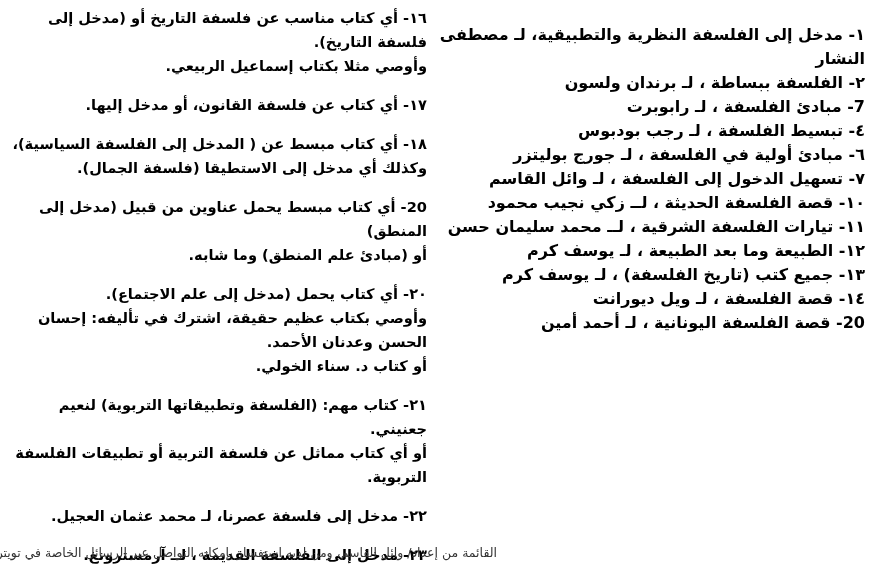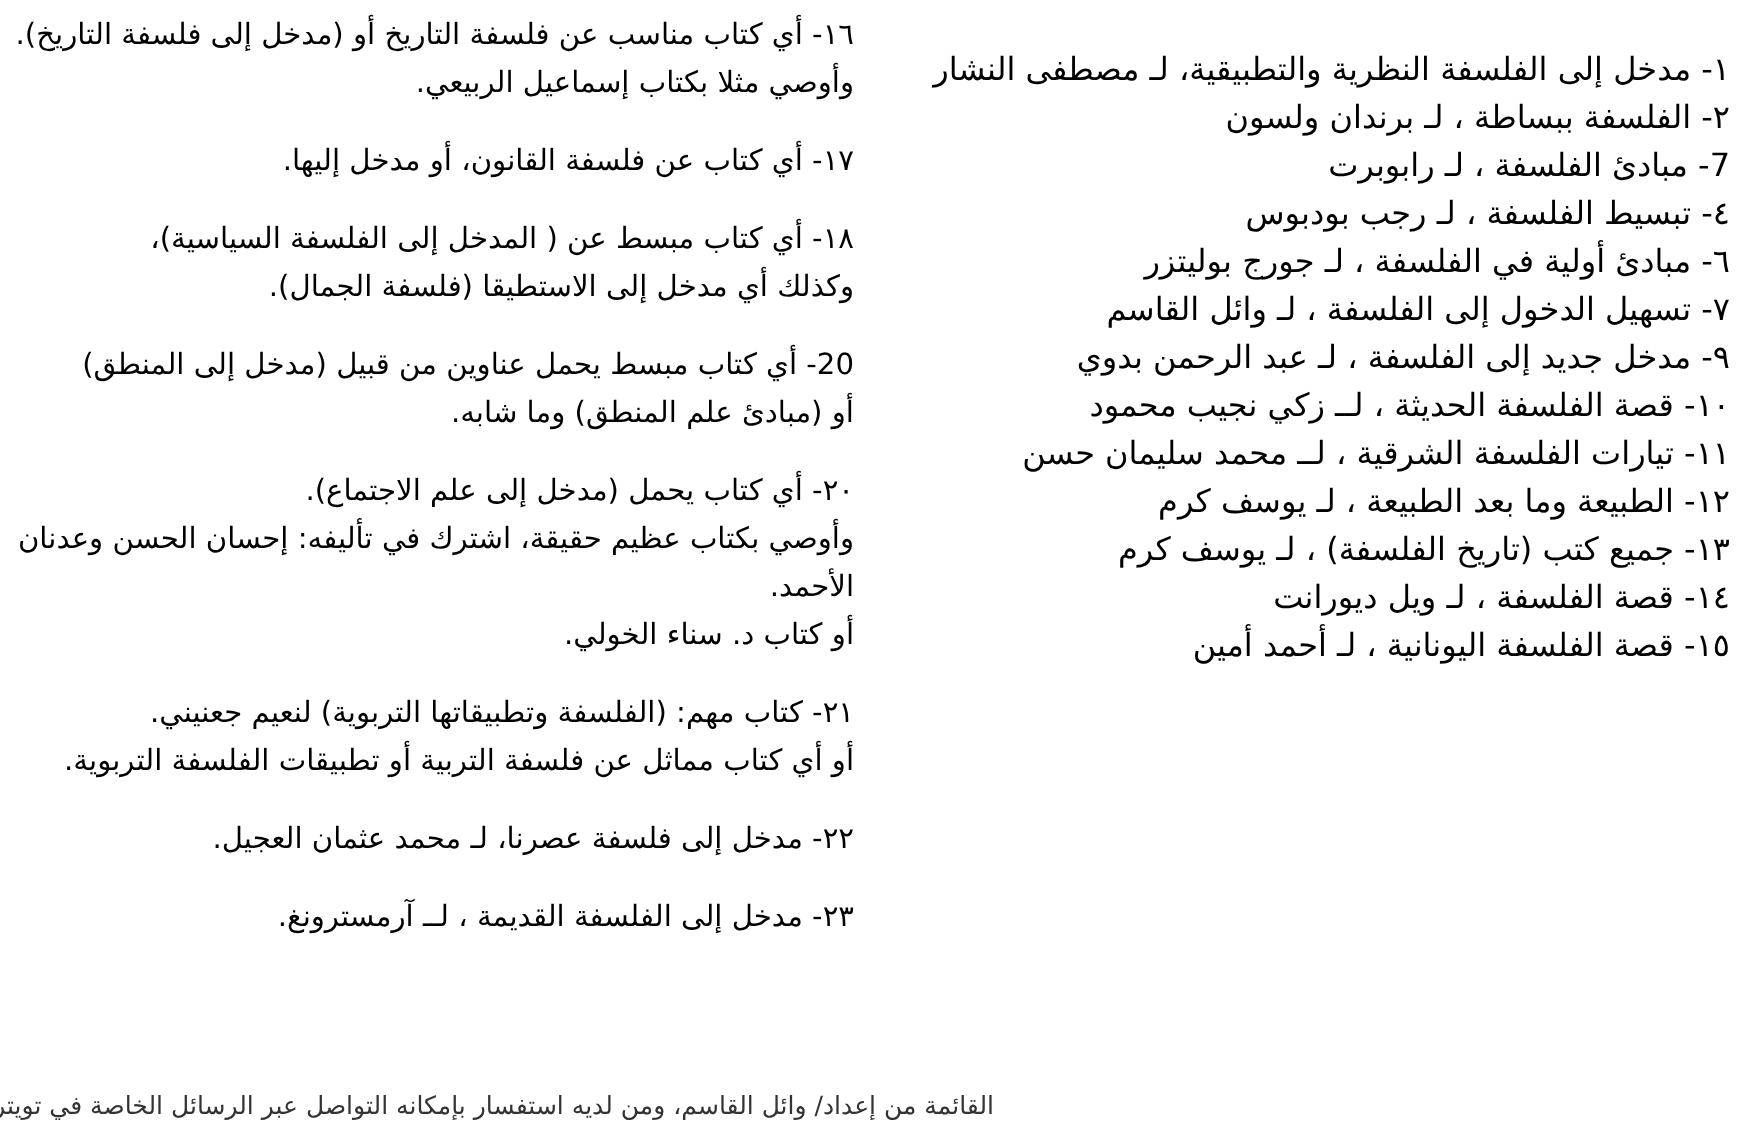--- a/index.html
+++ b/index.html
@@ -35,21 +35,21 @@
     justify-content: flex-start;
     padding: 23px 0 8px 0;
     box-sizing: border-box;
   }
   .col-left {
     right: 448px;
     width: 422px;
     padding-top: 6px;
   }
   .book-item {
-    font-weight: normal;
+    font-weight: bold;
     font-size: 16px;
     line-height: 24px;
     white-space: pre-line;
   }
   .col-left .book-item {
     font-size: 14.6px;
     line-height: 24px;
     margin-bottom: 15px;
   }
   .footer-note {
@@ -67,27 +67,26 @@
 
 <div class="page">
 
   <div class="col col-right">
     <div class="book-item">١- مدخل إلى الفلسفة النظرية والتطبيقية، لـ مصطفى النشار</div>
     <div class="book-item">٢-  الفلسفة ببساطة ، لـ برندان ولسون</div>
     <div class="book-item">7- مبادئ الفلسفة ، لـ رابوبرت</div>
     <div class="book-item">٤- تبسيط الفلسفة ، لـ رجب بودبوس</div>
     <div class="book-item">٦- مبادئ أولية في الفلسفة ، لـ جورج بوليتزر</div>
     <div class="book-item">٧- تسهيل الدخول إلى الفلسفة ، لـ وائل القاسم</div>
-    <div class="book-item">٩- مدخل جديد إلى الفلسفة ، لـ عبد الرحمن بدوي</div>
     <div class="book-item">١٠- قصة الفلسفة الحديثة ، لــ زكي نجيب محمود</div>
     <div class="book-item">١١- تيارات الفلسفة الشرقية ، لــ محمد سليمان حسن</div>
     <div class="book-item">١٢- الطبيعة وما بعد الطبيعة ، لـ يوسف كرم</div>
     <div class="book-item">١٣- جميع كتب (تاريخ الفلسفة) ، لـ يوسف كرم</div>
     <div class="book-item">١٤- قصة الفلسفة ، لـ ويل ديورانت</div>
-    <div class="book-item">١٥- قصة الفلسفة اليونانية ، لـ أحمد أمين</div>
+    <div class="book-item">20- قصة الفلسفة اليونانية ، لـ أحمد أمين</div>
   </div>
 
   <div class="col col-left">
     <div class="book-item">١٦- أي كتاب مناسب عن فلسفة التاريخ أو (مدخل إلى فلسفة التاريخ).
 وأوصي مثلا بكتاب إسماعيل الربيعي.</div>
     <div class="book-item">١٧- أي كتاب عن فلسفة القانون، أو مدخل إليها.</div>
     <div class="book-item">١٨- أي كتاب مبسط عن ( المدخل إلى الفلسفة السياسية)،
 وكذلك أي مدخل إلى الاستطيقا (فلسفة الجمال).</div>
     <div class="book-item">20- أي كتاب مبسط يحمل عناوين من قبيل (مدخل إلى المنطق)
 أو (مبادئ علم المنطق) وما شابه.</div>

